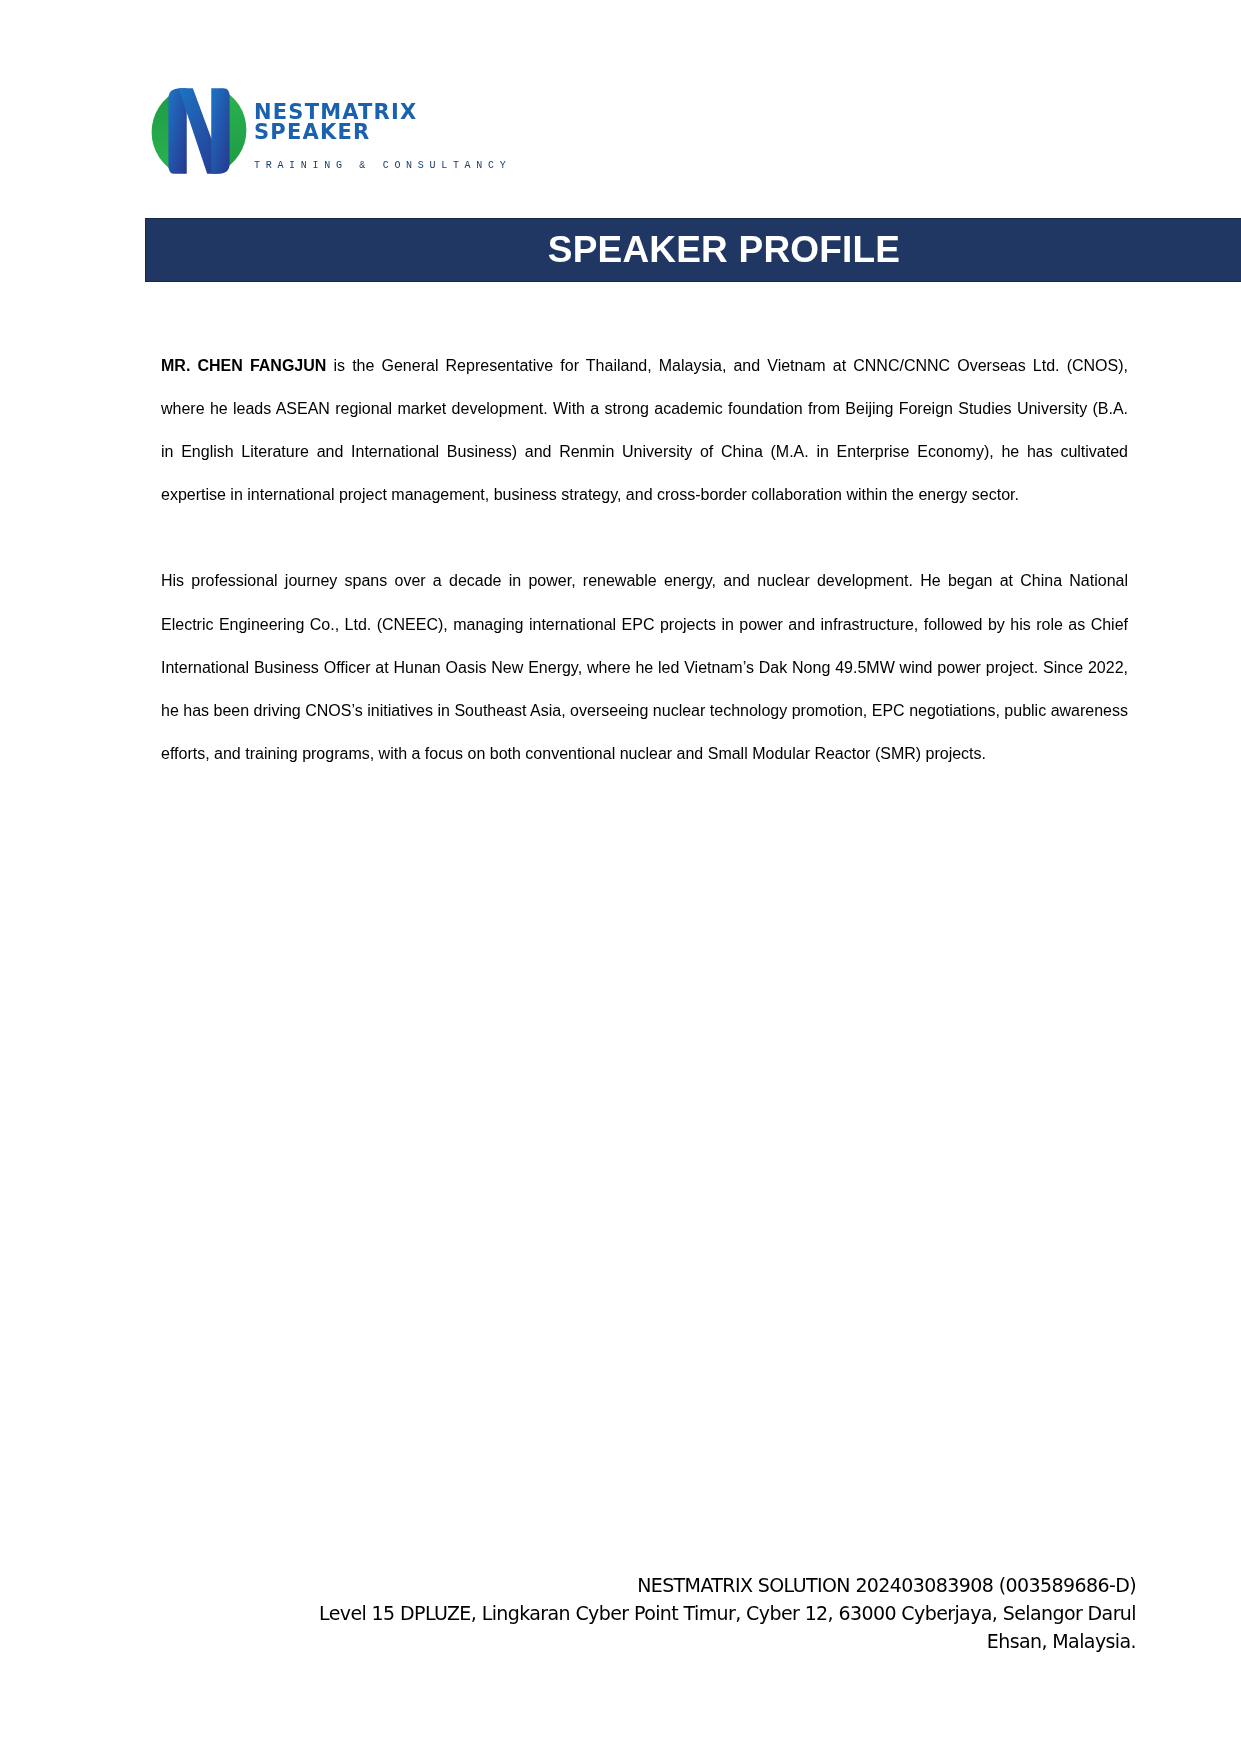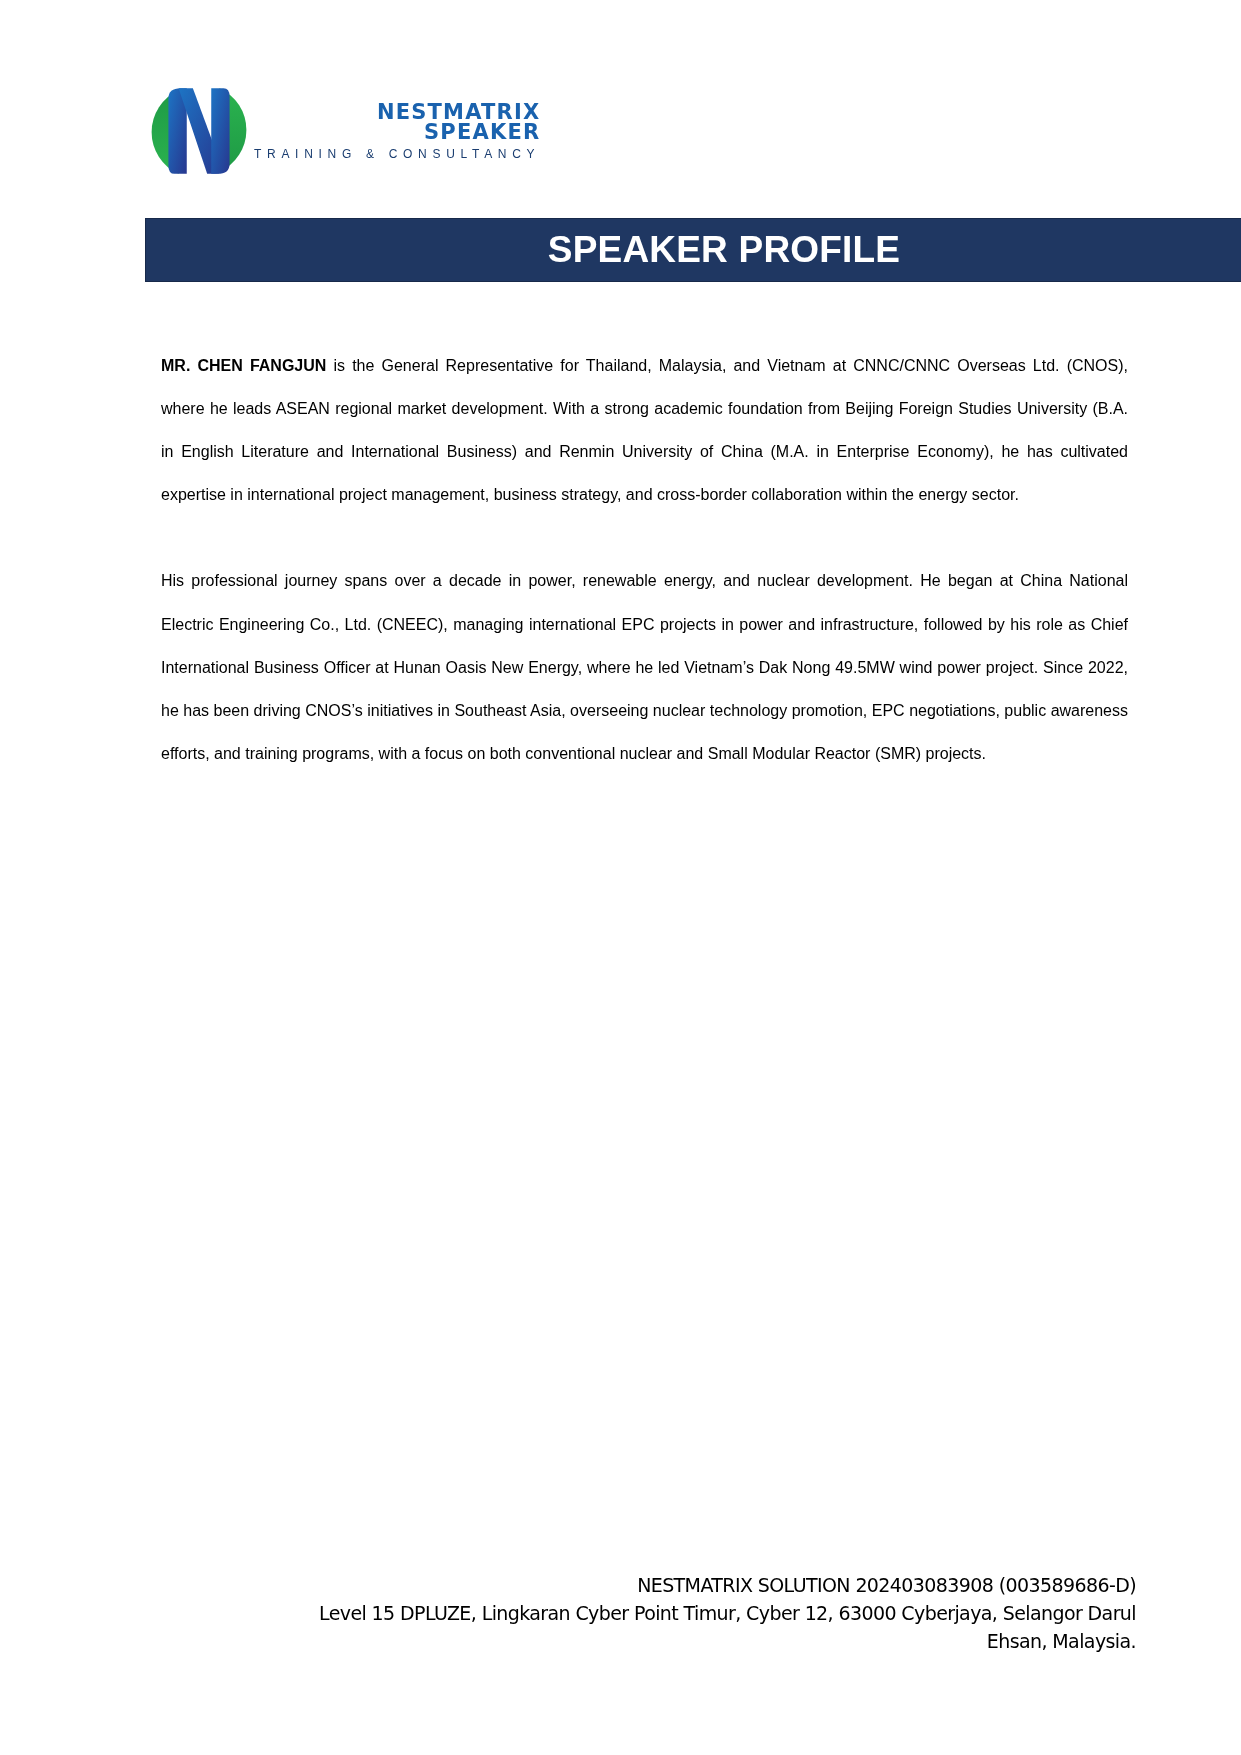--- a/index.html
+++ b/index.html
@@ -2,29 +2,29 @@
 <html><head>
   <meta charset="utf-8">
   <style>
     html, body { margin: 0; padding: 0; background: #ffffff; }
     body {
       width: 1241px; height: 1755px; position: relative; overflow: hidden;
       font-family: "Liberation Sans", sans-serif; color: #000;
     }
     .logo { position: absolute; left: 148px; top: 80px; width: 310px; height: 104px; }
     .logo-mark { position: absolute; left: 0; top: 0; width: 102px; height: 102px; }
-    .logo-text { position: absolute; left: 106px; top: 22px; text-align: right; }
+    .logo-text { position: absolute; left: 106px; top: 22px; }
     .logo-line1, .logo-line2 {
       display: block; font-family: "DejaVu Sans", sans-serif; font-weight: bold;
       color: #1a62ae; font-size: 21px; letter-spacing: 1.2px; line-height: 21px;
     }
     .logo-line2 { margin-top: -1px; }
     .logo-tag {
-      display: block; margin-top: 4px; font-family: Liberation Sans, sans-serif;
-      font-size: 12px; letter-spacing: 5.7px; color: #1a3d70; white-space: nowrap;
+      display: block; margin-top: 17px; font-family: Liberation Mono, monospace;
+      font-size: 10px; letter-spacing: 5.7px; color: #1a3d70; white-space: nowrap;
     }
     .banner {
       position: absolute; left: 145px; top: 218px; width: 1158px; height: 64px;
       background: #1f3762; border: 1px solid #17294a; box-sizing: border-box;
       display: flex; align-items: center; justify-content: center;
     }
     .banner-title {
       color: #ffffff; font-weight: bold; font-size: 37px; letter-spacing: 0.2px;
       font-family: "Liberation Sans", sans-serif;
     }

